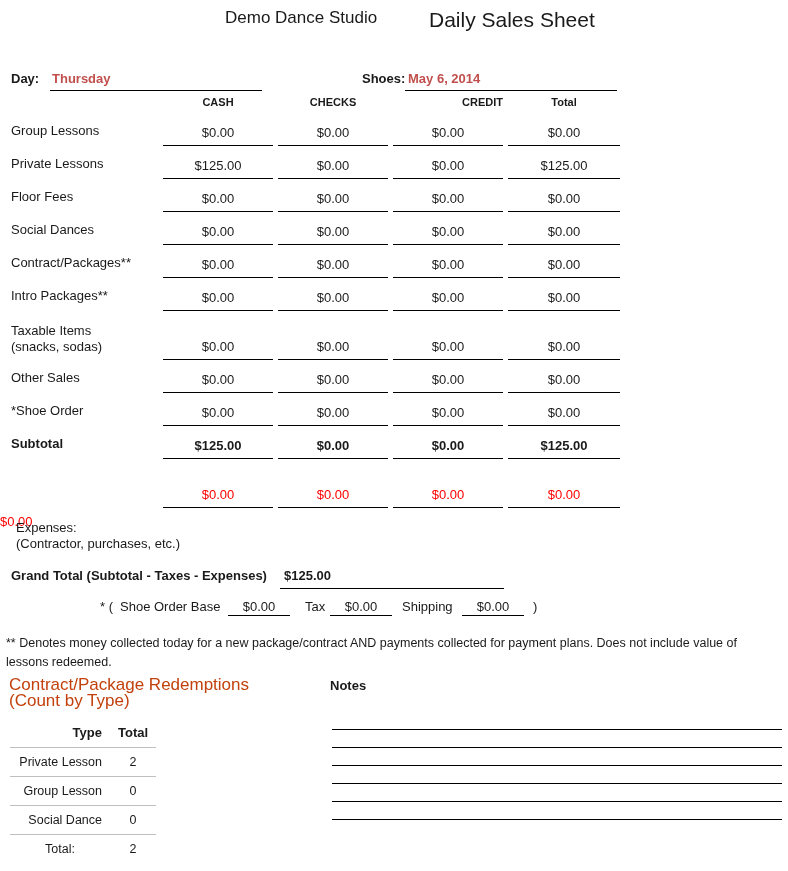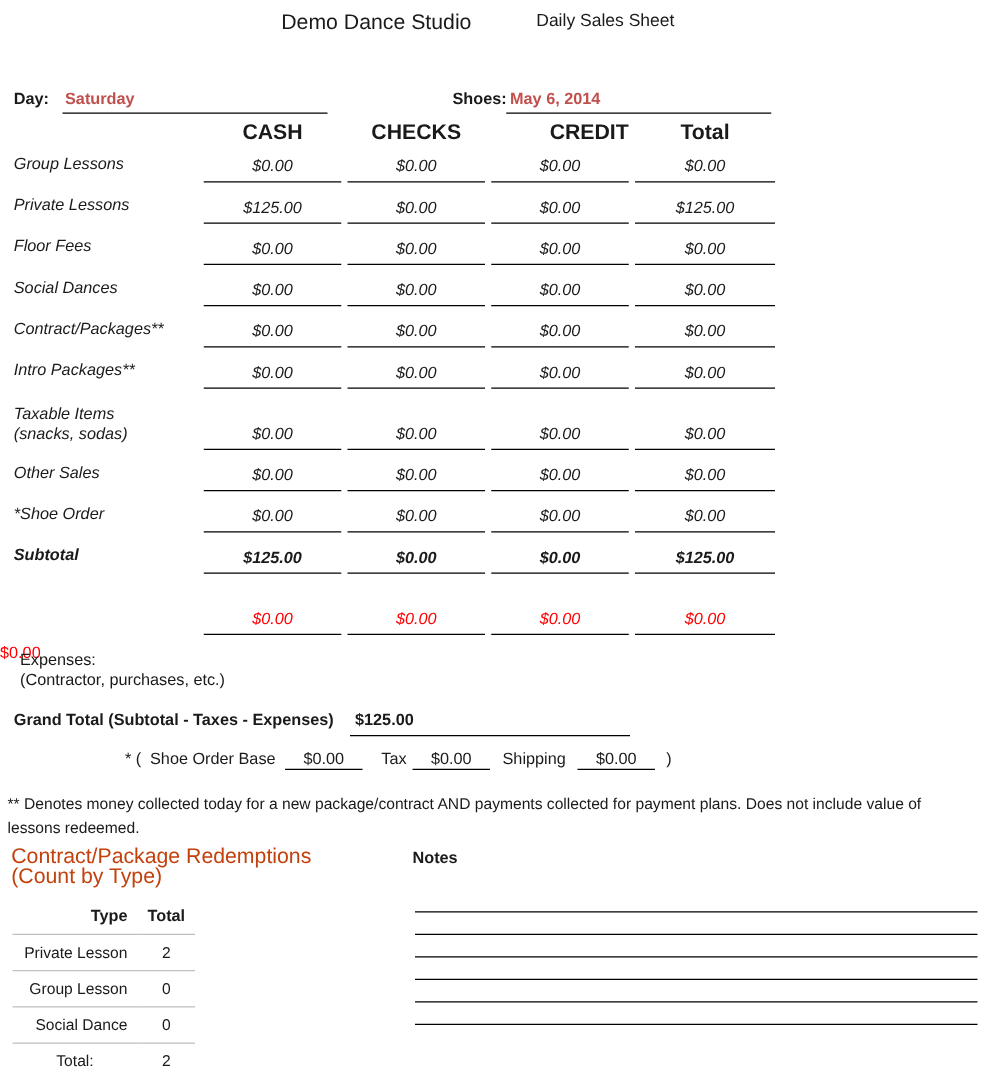--- a/index.html
+++ b/index.html
@@ -35,21 +35,21 @@
     left: 225px;
     top: 0;
     font-size: 17px;
     color: #1a1a1a;
     white-space: nowrap;
   }
   .title-sheet {
     position: absolute;
     left: 429px;
     top: 0;
-    font-size: 14px;
+    font-size: 21px;
     color: #1a1a1a;
     white-space: nowrap;
   }
 
   
   .daydate {
     position: absolute;
     top: 58px;
     left: 0;
     width: 788px;
@@ -110,31 +110,30 @@
   }
   .head-row {
     position: relative;
     height: 23px;
   }
   .colhead {
     position: absolute;
     top: 0;
     text-align: center;
     font-weight: bold;
-    font-size: 17px;
+    font-size: 11px;
   }
   .c1 { left: 163px; width: 110px; }
   .c2 { left: 278px; width: 110px; }
   .c3 { left: 393px; width: 110px; text-align: right; }
   .c4 { left: 508px; width: 112px; }
 
   .mrow {
     position: relative;
     height: 33px;
-    font-style: italic;
   }
   .mrow.tall { height: 49px; }
   .mrow .rlabel {
     position: absolute;
     left: 11px;
     bottom: 13px;
     font-size: 13px;
     line-height: 16px;
     white-space: nowrap;
   }
@@ -300,21 +299,21 @@
 
 <div class="sheet">
 
   <div class="title-row">
     <div class="title-studio">Demo Dance Studio</div>
     <div class="title-sheet">Daily Sales Sheet</div>
   </div>
 
   <div class="daydate">
     <span class="lbl-day">Day:</span>
-    <span class="val-day">Saturday</span>
+    <span class="val-day">Thursday</span>
     <div class="rule-day"></div>
     <span class="lbl-date">Shoes:</span>
     <span class="val-date">May 6, 2014</span>
     <div class="rule-date"></div>
   </div>
 
   <div class="grid">
 
     <div class="head-row">
       <div class="colhead c1">CASH</div>

